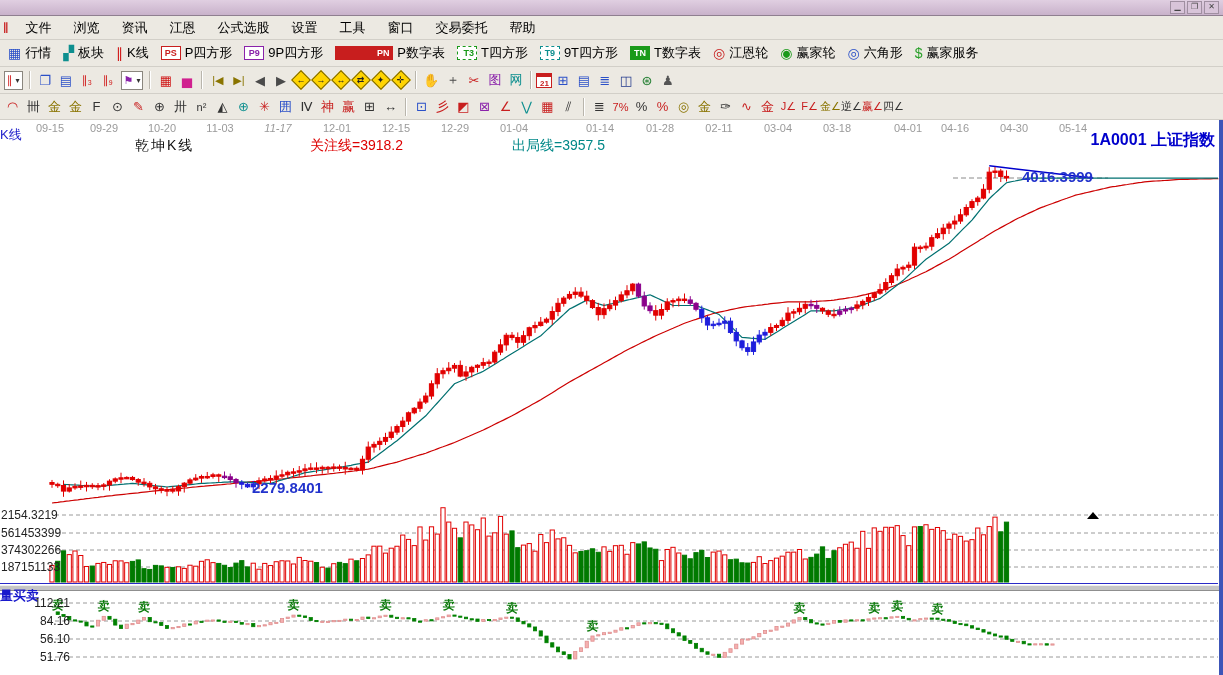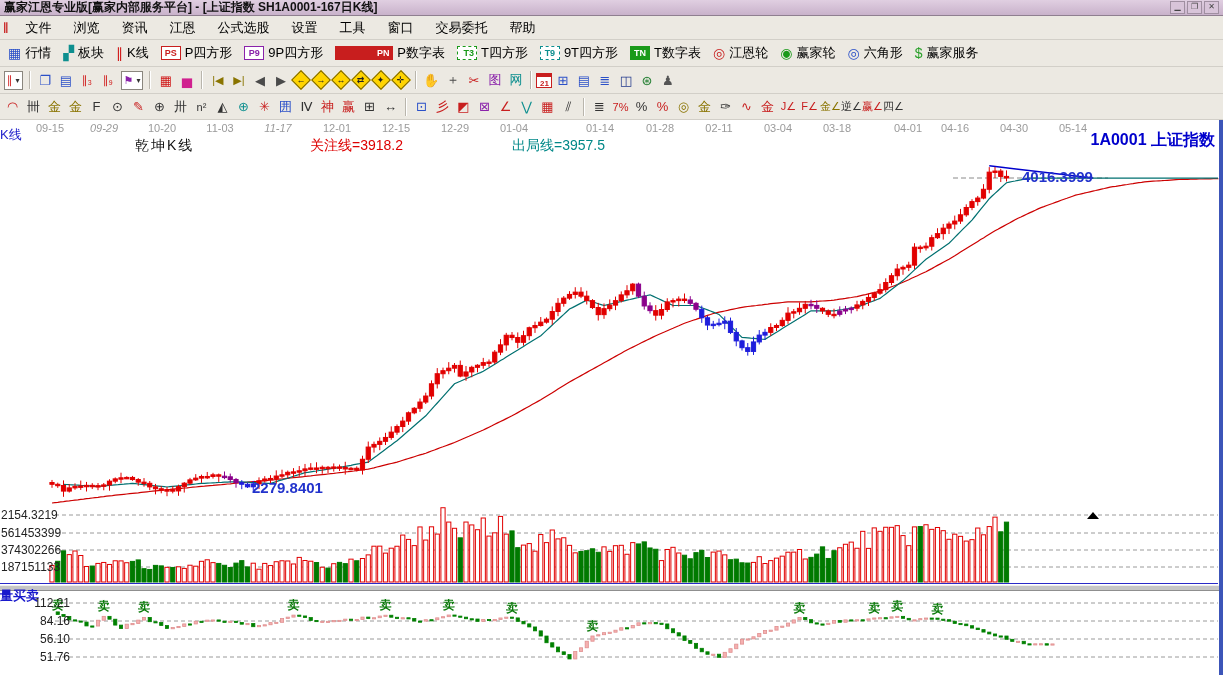--- a/index.html
+++ b/index.html
@@ -43,21 +43,20 @@
   .vol-lbl{left:1px;color:#222;font-size:12px;}
   .ind-lbl{width:44px;text-align:right;color:#222;font-size:12px;margin-left:26px;}
   #lbl-volind{left:0;top:467px;color:#1a1acc;font-size:13px;font-weight:bold;}
   #splitter{position:absolute;left:0;top:465px;width:1223px;height:6px;background:#c6c6c6;border-top:1px solid #efefef;border-bottom:1px solid #8f8f8f;box-sizing:border-box;}
   #right-frame{position:absolute;left:1219px;top:0;width:4px;height:555px;background:#3c55b8;}
 </style>
 </head>
 <body>
 
 <div id="titlebar">
-  <span class="ttl">赢家江恩专业版[赢家内部服务平台] - [上证指数  SH1A0001-167日K线]</span>
   <span class="winbtns">
     <span>▁</span>
     <span>❐</span>
     <span>✕</span>
   </span>
 </div>
 
 <div id="menubar">
   <span class="child-icon">∥</span>
 
@@ -929,21 +928,21 @@
       <text x="592.5" y="509.986265072107" text-anchor="middle" font-size="12" font-weight="bold" fill="#0a7a0a">卖</text>
       <text x="799.5" y="491.584029513783" text-anchor="middle" font-size="12" font-weight="bold" fill="#0a7a0a">卖</text>
       <text x="874.25" y="491.959934936432" text-anchor="middle" font-size="12" font-weight="bold" fill="#0a7a0a">卖</text>
       <text x="897.25" y="490.34174333470924" text-anchor="middle" font-size="12" font-weight="bold" fill="#0a7a0a">卖</text>
       <text x="937.5" y="493.17617965796455" text-anchor="middle" font-size="12" font-weight="bold" fill="#0a7a0a">卖</text>
       <polygon points="1087,399 1099,399 1093,392" fill="#000"></polygon>
     </svg>
 
   <div id="date-axis">
       <div class="date-tick" style="left: 50px;">09-15</div>
-      <div class="date-tick" style="left: 104px; font-style: italic;">09-29</div>
+      <div class="date-tick" style="left: 104px;">09-29</div>
       <div class="date-tick" style="left: 162px;">10-20</div>
       <div class="date-tick" style="left: 220px;">11-03</div>
       <div class="date-tick" style="left: 278px; font-style: italic;">11-17</div>
       <div class="date-tick" style="left: 337px;">12-01</div>
       <div class="date-tick" style="left: 396px;">12-15</div>
       <div class="date-tick" style="left: 455px;">12-29</div>
       <div class="date-tick" style="left: 514px;">01-04</div>
       <div class="date-tick" style="left: 600px;">01-14</div>
       <div class="date-tick" style="left: 660px;">01-28</div>
       <div class="date-tick" style="left: 719px;">02-11</div>

